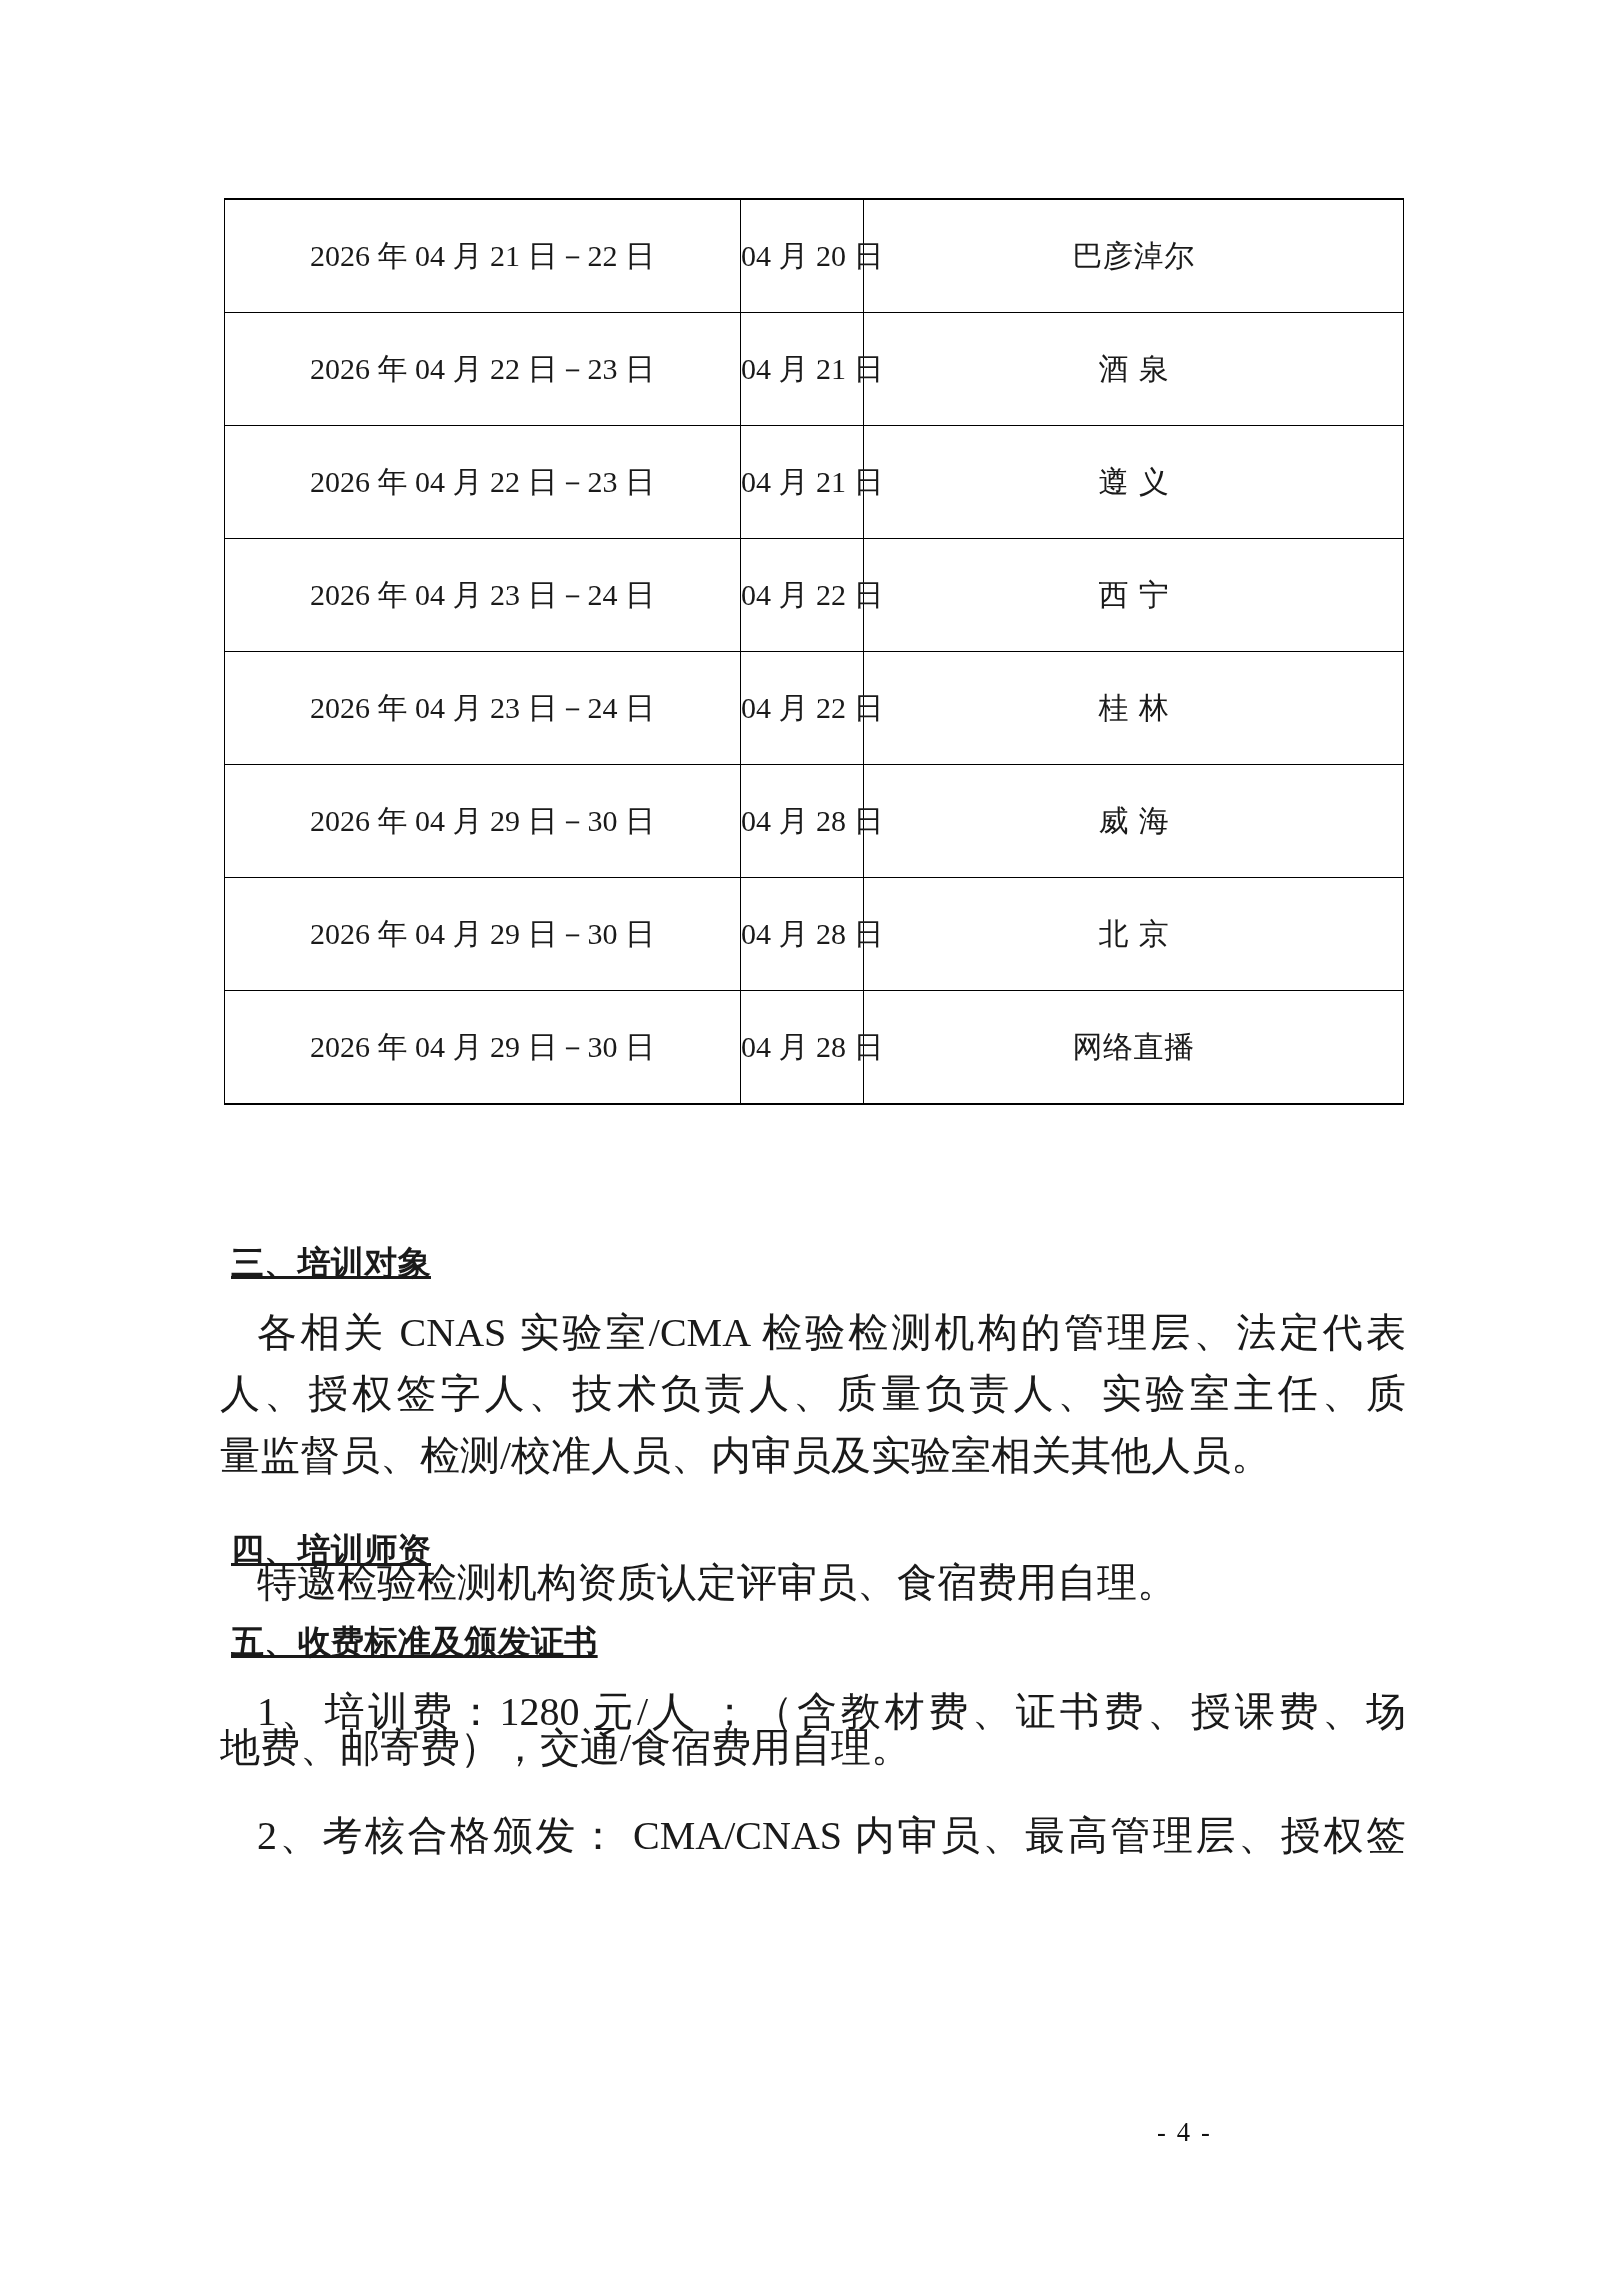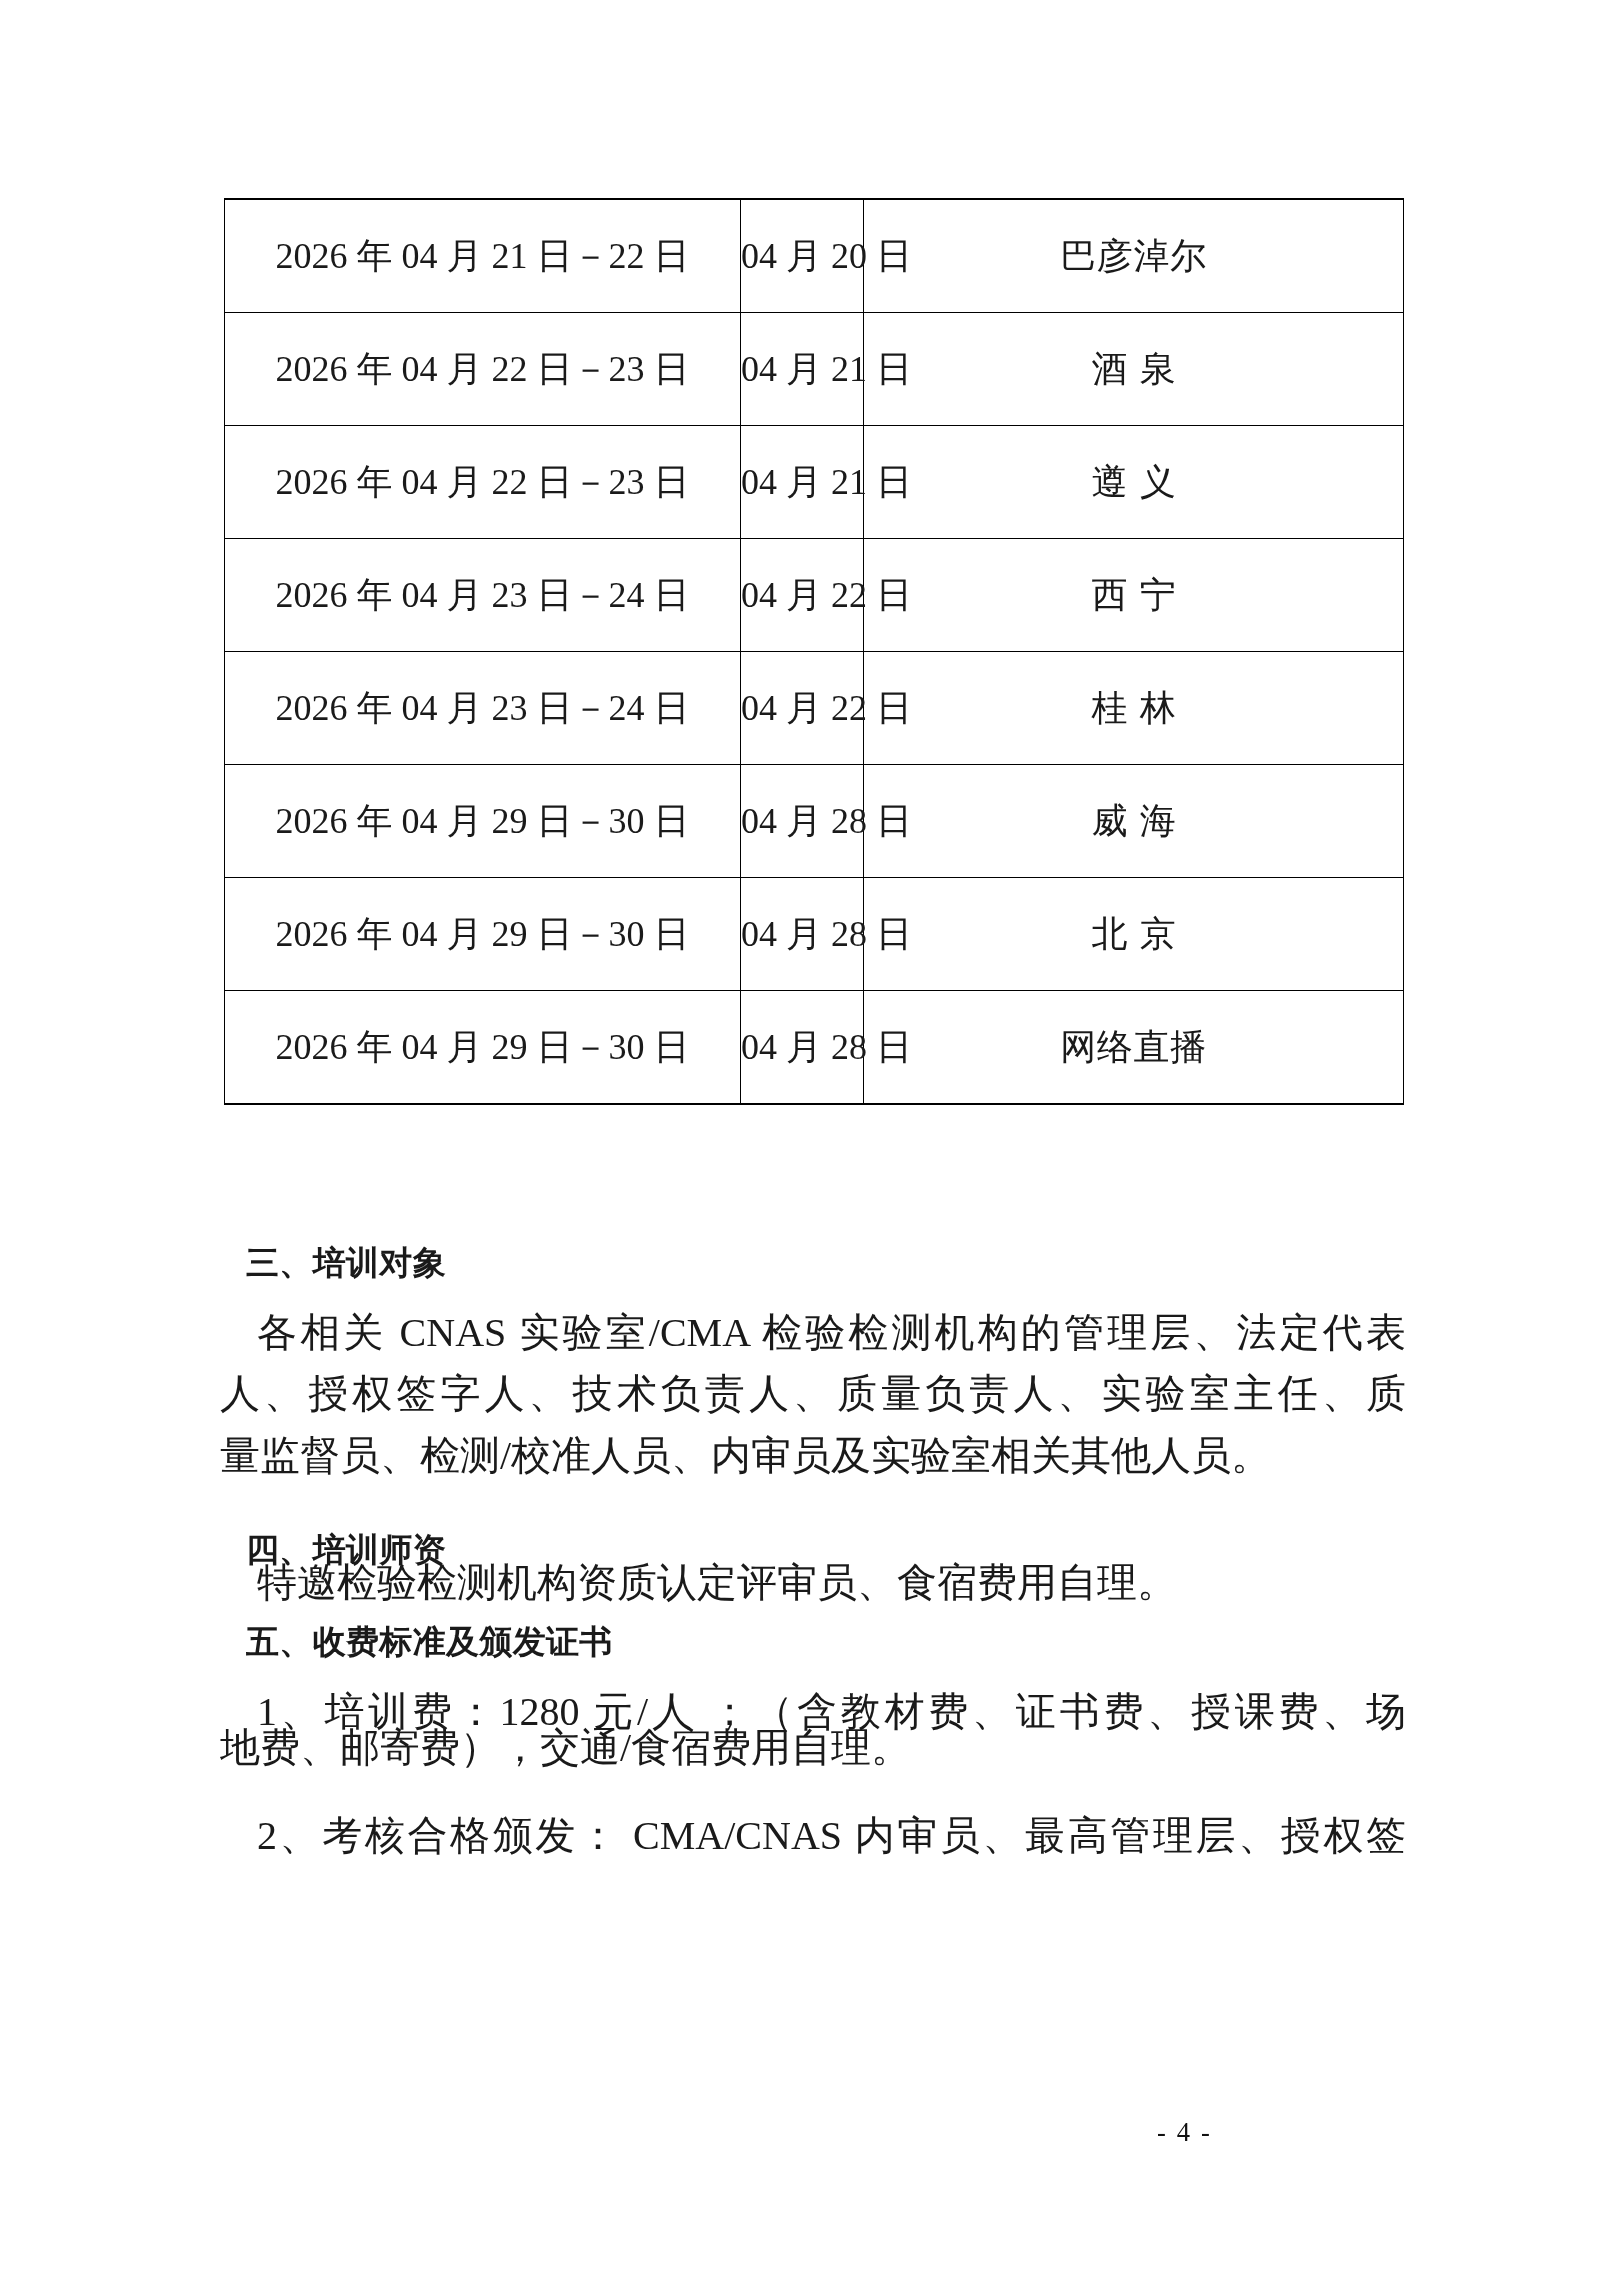--- a/index.html
+++ b/index.html
@@ -32,21 +32,21 @@
     top: 198px;
     width: 1179px;
     border-collapse: collapse;
     table-layout: fixed;
   }
   .schedule-table td {
     border: 1px solid #000000;
     height: 112px;
     text-align: center;
     vertical-align: middle;
-    font-size: 36px;
+    font-size: 30px;
     line-height: 1.35;
     white-space: nowrap;
     padding: 0;
   }
   .schedule-table tr:first-child td {
     border-top: 2.6px solid #000000;
   }
   .schedule-table tr:last-child td {
     border-bottom: 2.6px solid #000000;
   }
@@ -57,26 +57,27 @@
     letter-spacing: 0.02em;
   }
   .cell-location.spaced {
     letter-spacing: 0.34em;
     text-indent: 0.34em;
   }
 
   
   .section-heading {
     position: absolute;
-    left: 26px;
+    left: 11px;
     font-size: 33px;
     font-weight: bold;
     letter-spacing: 0.01em;
     white-space: nowrap;
     line-height: 1;
+    text-decoration: underline;
   }
   .para-line {
     position: absolute;
     left: 0;
     width: 1186px;
     font-size: 40px;
     line-height: 1;
     white-space: nowrap;
   }
   .para-line.indent {

